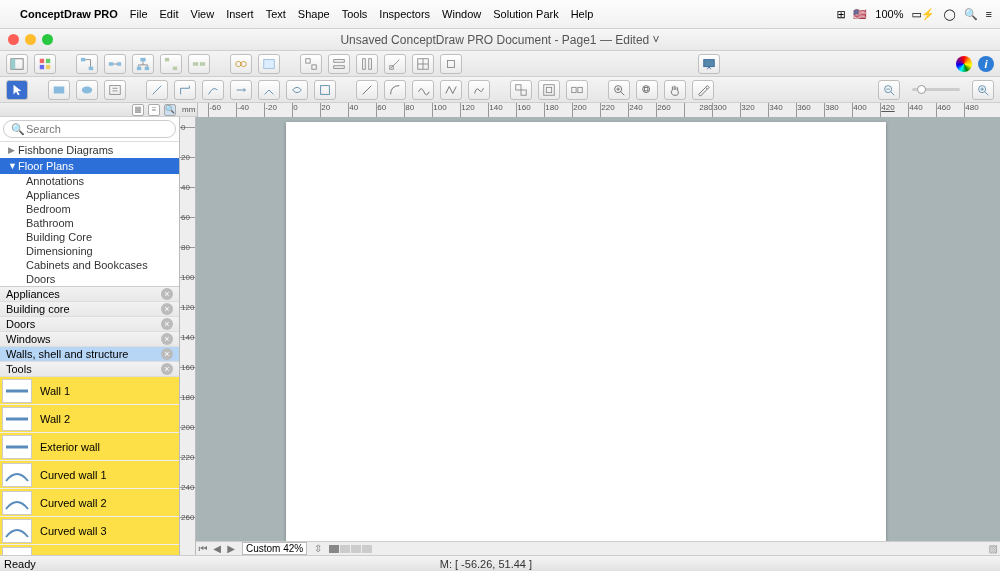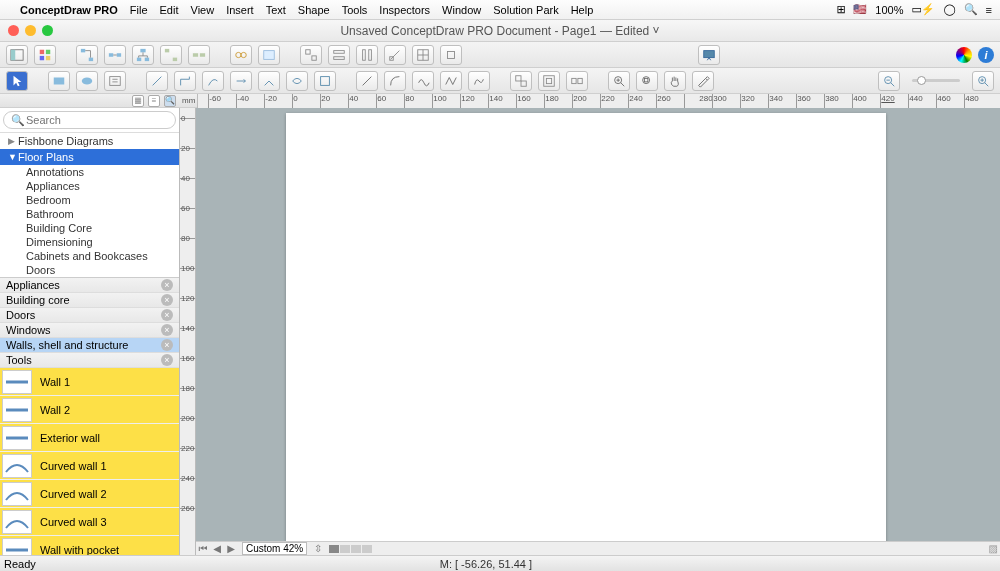--- a/index.html
+++ b/index.html
@@ -1,17 +1,17 @@
 <!DOCTYPE html>
 <html><head>
 <meta charset="utf-8">
 <style>
 * { box-sizing: border-box; margin: 0; padding: 0; font-family: -apple-system, BlinkMacSystemFont, "Helvetica Neue", Arial, sans-serif; }
 body { width: 1000px; height: 571px; overflow: hidden; background: #e8e8e8; display: flex; flex-direction: column; font-size: 11px; }
-.menubar { height: 20px; background: linear-gradient(#fdfdfd,#f1f1f1); display: flex; align-items: center; padding: 0 8px; gap: 12px; border-bottom: 1px solid #d0d0d0; }
+.menubar { height: 29px; background: linear-gradient(#fdfdfd,#f1f1f1); display: flex; align-items: center; padding: 0 8px; gap: 12px; border-bottom: 1px solid #d0d0d0; }
 .menubar .apple { font-size: 14px; }
 .menubar .appname { font-weight: bold; }
 .menubar .right { margin-left: auto; display: flex; align-items: center; gap: 8px; font-size: 11px; }
 .titlebar { height: 22px; background: linear-gradient(#f7f7f7,#e9e9e9); display: flex; align-items: center; border-bottom: 1px solid #cfcfcf; position: relative; }
 .traffic { display: flex; gap: 6px; padding-left: 8px; }
 .traffic span { width: 11px; height: 11px; border-radius: 50%; display: inline-block; }
 .tr { background: #ff5f57; } .ty { background: #febc2e; } .tg { background: #28c840; }
 .titlebar .title { position: absolute; left:0; right:0; text-align:center; font-size: 12px; color: #555; pointer-events:none; }
 .toolbar1, .toolbar2 { height: 26px; background: linear-gradient(#f4f4f4,#e6e6e6); display: flex; align-items: center; padding: 0 6px; gap: 6px; border-bottom: 1px solid #cfcfcf; }
 .tbtn { width: 22px; height: 20px; border: 1px solid #bfbfbf; border-radius: 3px; background: linear-gradient(#fff,#eaeaea); display:flex; align-items:center; justify-content:center; font-size:11px; color:#555; }

